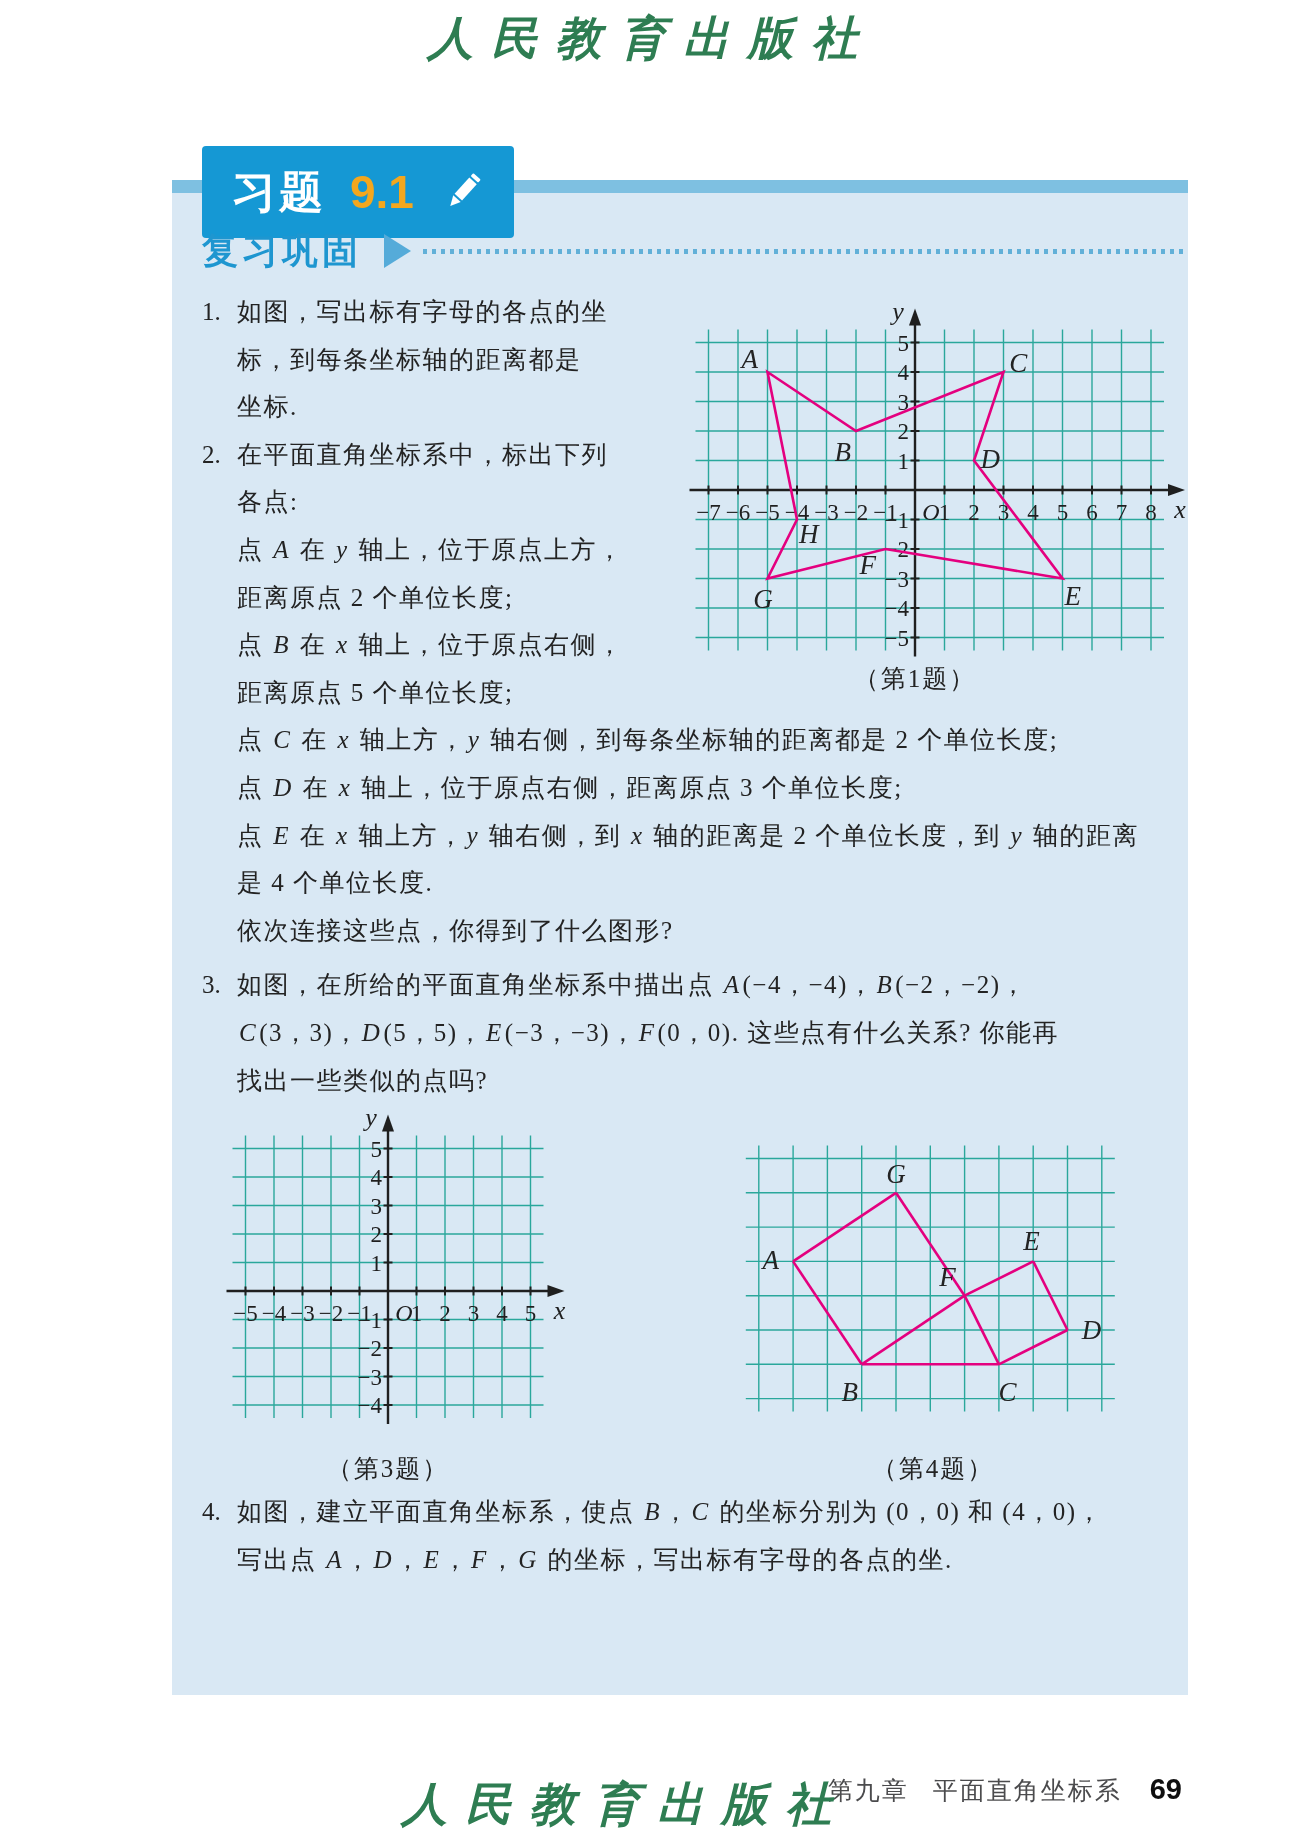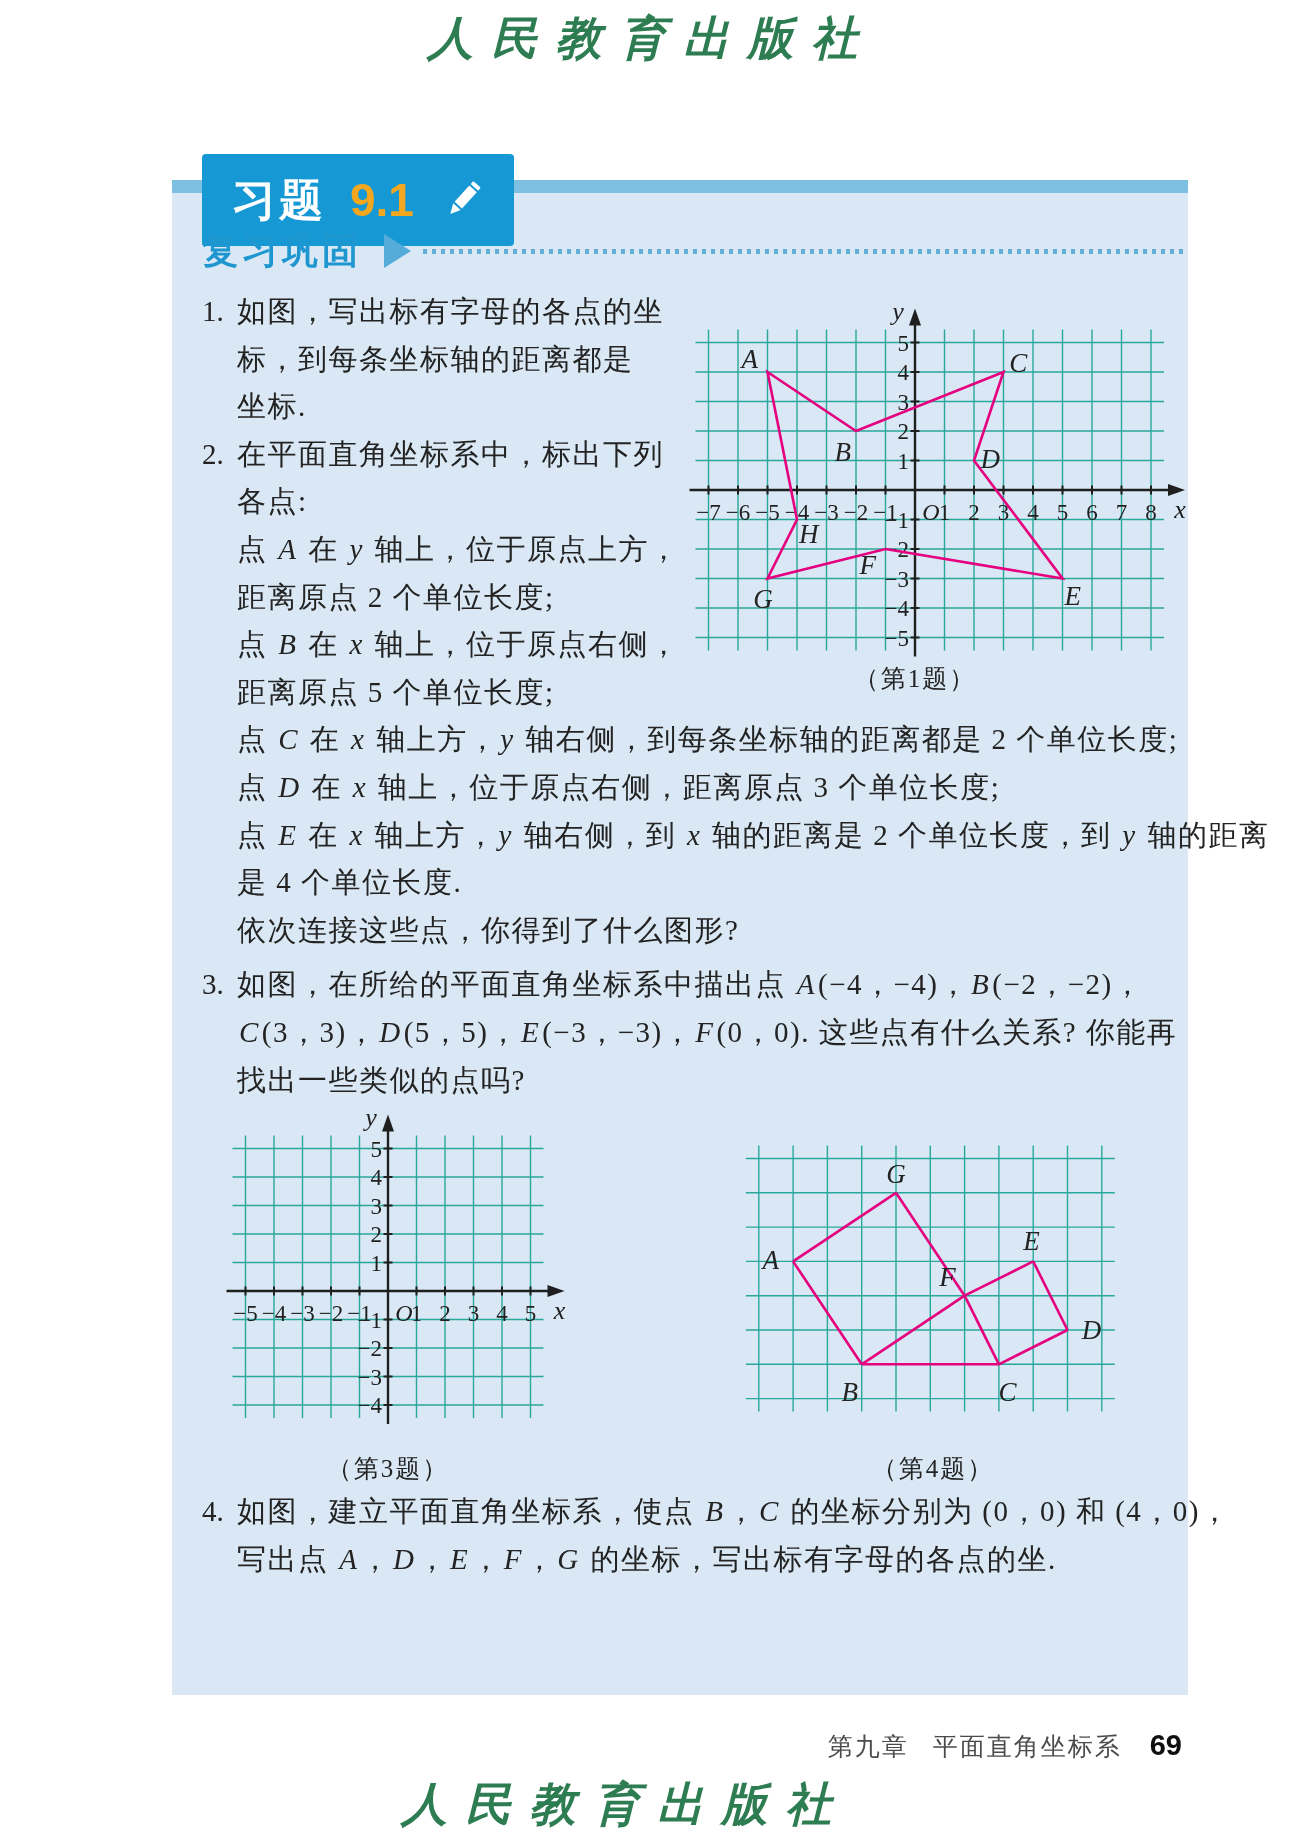--- a/index.html
+++ b/index.html
@@ -18,21 +18,21 @@
   .wm-bottom { top:1774px; transform:translateX(-26px); }
   .panel {
     position:absolute; left:172px; top:193px; width:1016px; height:1502px;
     background:var(--panel-bg,#d9e8f4);
   }
   .banner-line {
     position:absolute; left:172px; top:180px; width:1016px; height:13px;
     background:var(--banner-line,#7ec0e1);
   }
   .banner-tab {
-    position:absolute; left:202px; top:154px; width:312px; height:92px;
+    position:absolute; left:202px; top:146px; width:312px; height:92px;
     background:var(--banner-blue,#1598d4); border-radius:4px;
     display:flex; align-items:center;
   }
   .tab-label {
     color:#ffffff; font-weight:bold; font-size:44px; letter-spacing:3px;
     font-family:"Liberation Sans","DejaVu Sans",sans-serif; margin-left:30px;
   }
   .tab-number {
     color:var(--accent-orange,#f3a71e); font-size:46px; font-weight:bold;
     font-family:"Liberation Sans","DejaVu Sans",sans-serif; margin-left:24px;
@@ -46,39 +46,40 @@
   .section-triangle {
     width:0; height:0; border-left:27px solid #55abd9;
     border-top:17px solid transparent; border-bottom:17px solid transparent;
     margin-left:22px;
   }
   .section-dots {
     height:5px; width:760px; margin-left:12px;
     background:repeating-linear-gradient(90deg,var(--dots-blue,#62b0d8) 0 4px,transparent 4px 9px);
   }
   .text-line {
-    position:absolute; font-size:29px; letter-spacing:1.5px; line-height:47.6px;
+    position:absolute; font-size:25px; letter-spacing:1.5px; line-height:47.6px;
     white-space:nowrap; color:var(--text,#232323);
   }
   .text-line .pnum { display:inline-block; width:35px; letter-spacing:0; }
   .text-line .cont { display:inline-block; margin-left:35px; }
   .text-line i { font-style:italic; padding:0 2px; }
   .fig { position:absolute; }
   .fig-caption {
     position:absolute; width:200px; text-align:center; font-size:25px;
     letter-spacing:2px; color:var(--text,#232323);
   }
   .footer { position:absolute; top:1729px; right:121px; display:flex; align-items:baseline; }
   .footer-chapter, .footer-title {
     font-size:25px; color:var(--footer-gray,#4b4b4d); letter-spacing:2px;
   }
   .footer-title { margin-left:24px; }
   .footer-page {
     font-size:29px; color:#0f0f0f; margin-left:28px; font-weight:bold;
     font-family:"Liberation Sans","DejaVu Sans",sans-serif;
+    margin-top:44px;
   }
 </style>
 </head>
 <body>
 
 <div class="wm wm-top">人民教育出版社</div>
 
 <div class="panel"></div>
 <div class="banner-line"></div>
 

